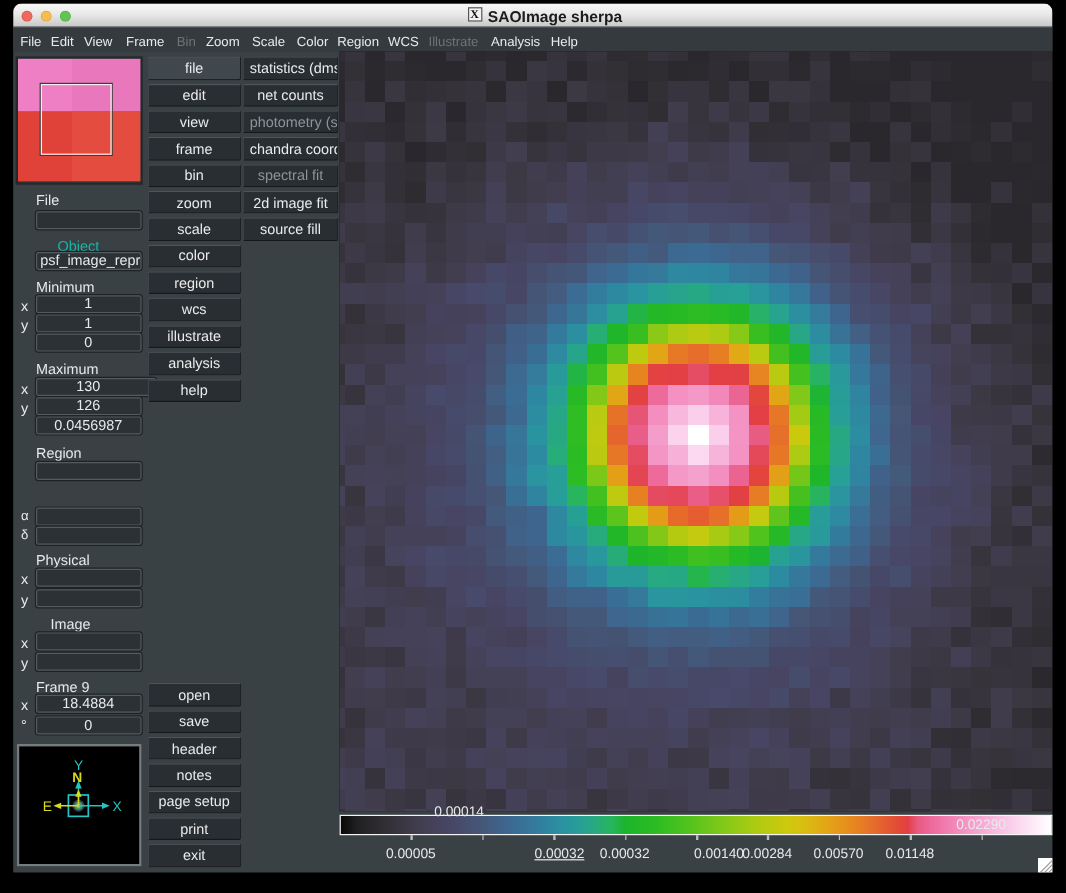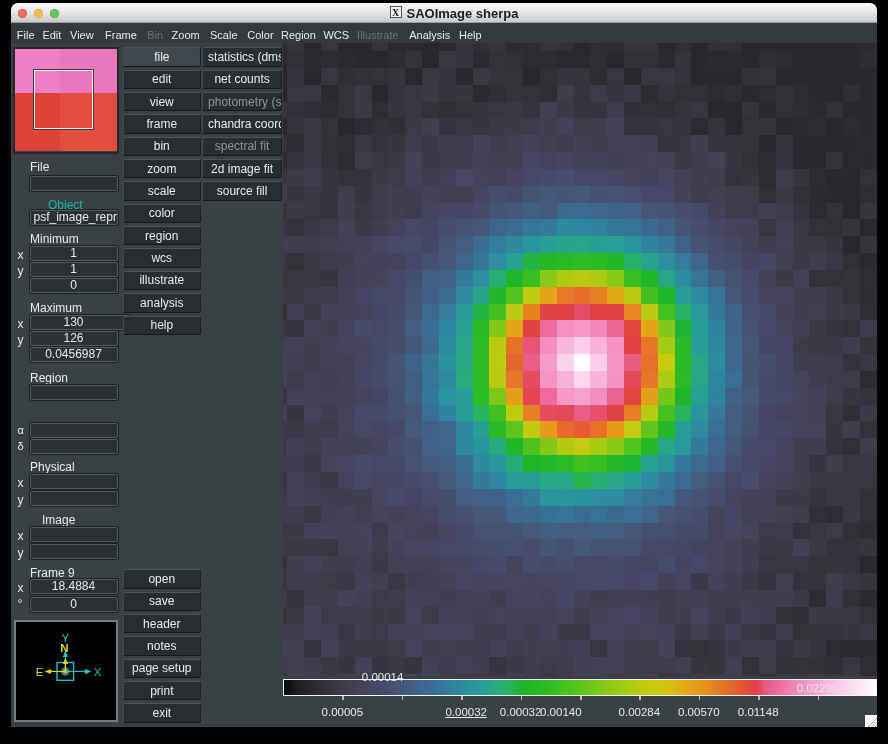--- a/index.html
+++ b/index.html
@@ -1575,21 +1575,21 @@
 <div style="position:absolute;left:272px;top:675.5px;width:592px;height:15px;border:1px solid #f5f5f5;background:linear-gradient(to right, #080808 0.0%, #1f1e20 2.2%, #2a282c 4.5%, #333037 6.7%, #3b3743 9.0%, #423e50 11.2%, #46425c 13.5%, #474767 15.7%, #465070 17.9%, #44597a 20.2%, #40628a 22.4%, #3a6d94 24.7%, #35789b 26.9%, #2e86a0 29.2%, #2a93a0 31.4%, #279f96 33.7%, #27ab7e 35.9%, #28b55c 38.2%, #1cb42c 40.0%, #2cbc23 44.4%, #53c31d 49.0%, #7fc818 53.5%, #aacb12 58.1%, #ccc90e 62.6%, #d8bf10 65.0%, #dfae14 67.2%, #e49d18 69.5%, #e68b1e 71.7%, #e67627 74.0%, #e5602f 76.2%, #e34a38 78.5%, #e23f45 79.8%, #e85a82 81.2%, #ee6ea0 83.6%, #f38cbe 87.0%, #f6aad4 90.3%, #fac8e8 93.7%, #fde6f5 97.0%, #ffffff 100.0%);"></div>
 <div style="position:absolute;left:331.4px;top:692.5px;width:1.5px;height:4px;background:#b8bcbe;"></div>
 <div style="position:absolute;left:291.4px;top:703px;width:80px;text-align:center;font:11.5px 'Liberation Sans',sans-serif;color:#e7e9ea;">0.00005</div>
 <div style="position:absolute;left:390.8px;top:692.5px;width:1.5px;height:4px;background:#b8bcbe;"></div>
 <div style="position:absolute;left:350.8px;top:668px;width:80px;text-align:left;font:11.5px 'Liberation Sans',sans-serif;color:#e7e9ea;">0.00014</div>
 <div style="position:absolute;left:450.2px;top:692.5px;width:1.5px;height:4px;background:#b8bcbe;"></div>
 <div style="position:absolute;left:410.2px;top:703px;width:90px;text-align:center;font:11.5px 'Liberation Sans',sans-serif;color:#e7e9ea;text-decoration:underline;">0.00032</div>
 <div style="position:absolute;left:509.6px;top:692.5px;width:1.5px;height:4px;background:#b8bcbe;"></div>
 <div style="position:absolute;left:469.6px;top:703px;width:80px;text-align:center;font:11.5px 'Liberation Sans',sans-serif;color:#e7e9ea;">0.00032</div>
 <div style="position:absolute;left:569.0px;top:692.5px;width:1.5px;height:4px;background:#b8bcbe;"></div>
-<div style="position:absolute;left:529.0px;top:703px;width:80px;text-align:left;font:11.5px 'Liberation Sans',sans-serif;color:#e7e9ea;">0.00140</div>
+<div style="position:absolute;left:529.0px;top:703px;width:80px;text-align:right;font:11.5px 'Liberation Sans',sans-serif;color:#e7e9ea;">0.00140</div>
 <div style="position:absolute;left:628.4px;top:692.5px;width:1.5px;height:4px;background:#b8bcbe;"></div>
 <div style="position:absolute;left:588.4px;top:703px;width:80px;text-align:center;font:11.5px 'Liberation Sans',sans-serif;color:#e7e9ea;">0.00284</div>
 <div style="position:absolute;left:687.8px;top:692.5px;width:1.5px;height:4px;background:#b8bcbe;"></div>
 <div style="position:absolute;left:647.8px;top:703px;width:80px;text-align:center;font:11.5px 'Liberation Sans',sans-serif;color:#e7e9ea;">0.00570</div>
 <div style="position:absolute;left:747.2px;top:692.5px;width:1.5px;height:4px;background:#b8bcbe;"></div>
 <div style="position:absolute;left:707.2px;top:703px;width:80px;text-align:center;font:11.5px 'Liberation Sans',sans-serif;color:#e7e9ea;">0.01148</div>
 <div style="position:absolute;left:806.6px;top:692.5px;width:1.5px;height:4px;background:#b8bcbe;"></div>
 <div style="position:absolute;left:766.6px;top:679px;width:80px;text-align:center;font:11.5px 'Liberation Sans',sans-serif;color:#e7e9ea;">0.02290</div>
 <div style="position:absolute;left:854px;top:712px;width:12px;height:12px;background:#fff;overflow:hidden;">
 <svg width="12" height="12">

